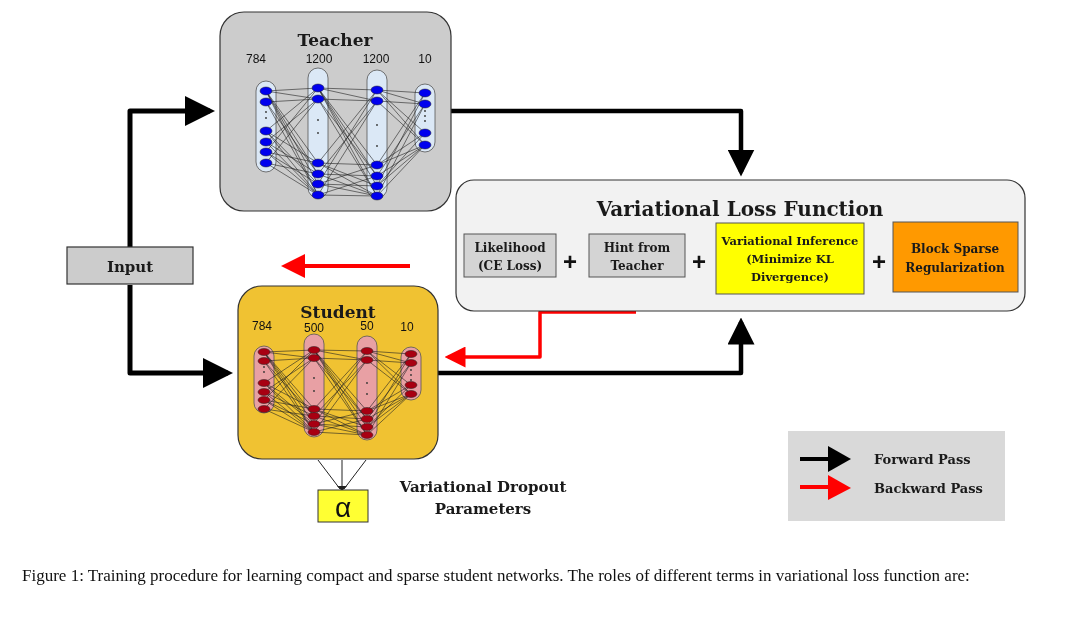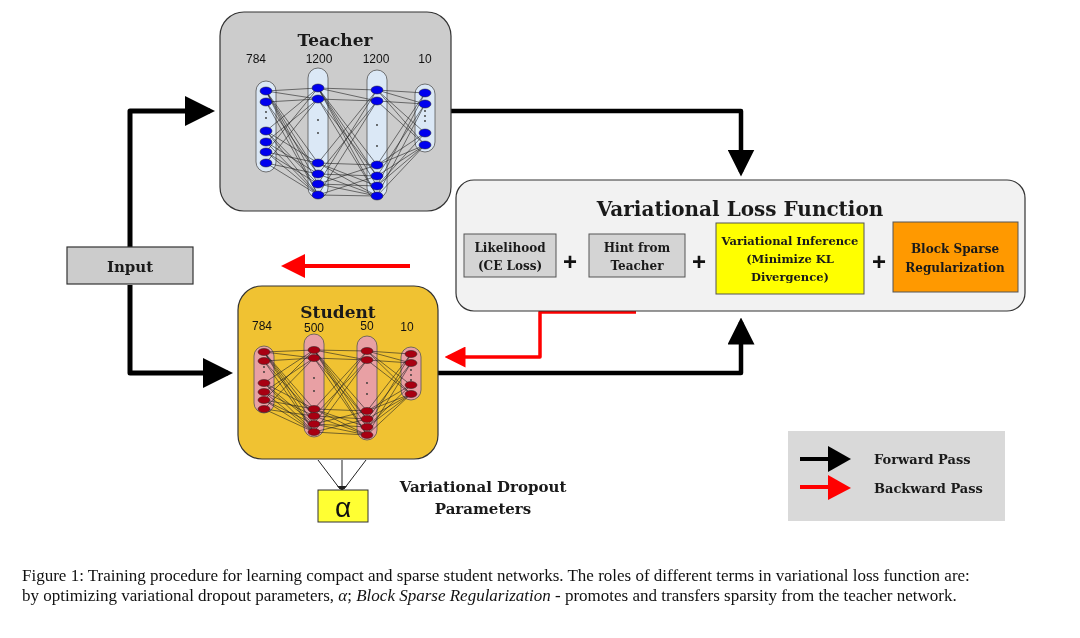--- a/index.html
+++ b/index.html
@@ -299,14 +299,13 @@
     <path d="M828,446 L851,459 L828,472 z" fill="#000"></path>
     <text class="lbl-serif" x="874" y="464" font-size="13">Forward Pass</text>
     <line x1="800" y1="487" x2="832" y2="487" stroke="#ff0000" stroke-width="4"></line>
     <path d="M828,475 L851,488 L828,500 z" fill="#ff0000"></path>
     <text class="lbl-serif" x="874" y="493" font-size="13">Backward Pass</text>
   </g>
 </svg>
 
 <div class="caption">
   <span class="line">Figure 1: Training procedure for learning compact and sparse student networks. The roles of different terms in variational loss function are:</span>
-  <span class="line"><span>by optimizing variational dropout parameters, </span><i>α</i><span>; </span><i>Block Sparse Regularization</i><span> - promotes and transfers sparsity from the teacher network.</span></span>
 </div>
 
 </body></html>

